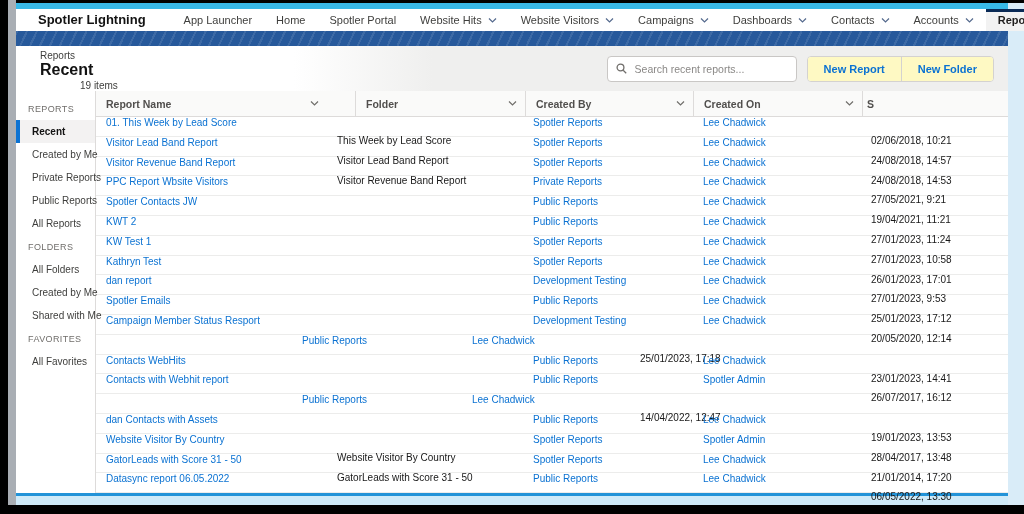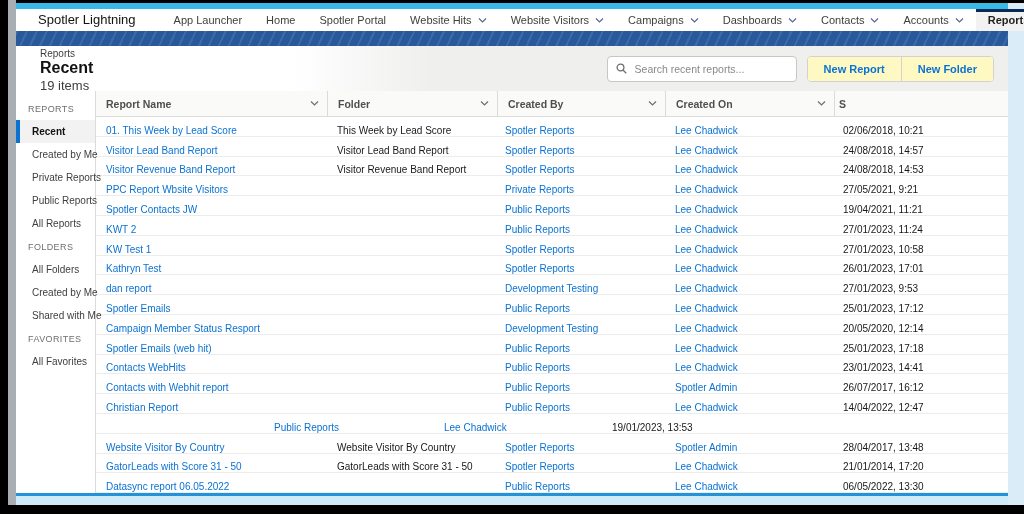--- a/index.html
+++ b/index.html
@@ -12,39 +12,39 @@
   .right-strip{position:absolute;left:1008px;top:3px;width:16px;height:502px;background:#d9ecf8;}
   .blue-line{position:absolute;left:16px;top:493px;width:992px;height:3px;background:#2293d8;}
   .cyan-bar{position:absolute;left:16px;top:496px;width:992px;height:9px;background:#cfeaf8;}
 
   
   .navbar{position:absolute;left:16px;top:9px;width:992px;height:22px;background:#fff;
           display:flex;align-items:stretch;}
   .waffle{width:14px;height:14px;margin:4px 8px 0 10px;display:grid;
           grid-template-columns:repeat(3,1fr);grid-template-rows:repeat(3,1fr);gap:2px;}
   .waffle i{background:#5a5a58;border-radius:1px;display:block;}
-  .app-name{font-size:13px;font-weight:normal;color:#121212;line-height:22px;margin-right:26px;white-space:nowrap;}
+  .app-name{font-size:13px;font-weight:bold;color:#121212;line-height:22px;margin-right:26px;white-space:nowrap;}
   .nav-items{display:flex;align-items:stretch;}
   .nav-item{display:flex;align-items:center;padding:8px 12px;font-size:11px;color:#3e3e3c;
             white-space:nowrap;cursor:pointer;}
   .nav-item .chev{margin-left:6px;}
   .nav-item.active{background:#f2f2f2;box-shadow:inset 0 3px 0 #0a2a56;font-weight:bold;color:#201f1e;}
 
   .navy-band{position:absolute;left:16px;top:31px;width:992px;height:15px;background:#27599b;}
   .navy-band:after{content:"";position:absolute;inset:0;
      background:repeating-linear-gradient(115deg,rgba(255,255,255,.10) 0 2px,transparent 2px 9px);}
 
   
   .page-header{position:absolute;left:16px;top:46px;width:992px;height:45px;
       background:linear-gradient(to right,#ffffff 0 28%,#efefee 42%);
       display:flex;justify-content:space-between;align-items:center;}
   .ph-left{padding:4px 0 0 24px;}
   .breadcrumb{font-size:10px;color:#3e3e3c;}
   .page-title{font-size:16px;font-weight:bold;color:#121212;line-height:18px;}
-  .item-count{font-size:13px;color:#3e3e3c;margin-top:1px;}
+  .item-count{font-size:10px;color:#3e3e3c;margin-top:1px;margin-left:40px;}
   .ph-right{display:flex;align-items:center;gap:10px;padding-right:14px;}
   .searchbox{display:flex;align-items:center;width:172px;height:24px;background:#fff;
       border:1px solid #c9c7c5;border-radius:4px;padding:0 8px;gap:6px;}
   .searchbox input{border:0;outline:0;flex:1;font-size:10.5px;font-family:"Liberation Sans",sans-serif;
       color:#3e3e3c;background:transparent;min-width:0;}
   .searchbox input::placeholder{color:#8a8886;}
   .btn-group{display:flex;background:#fff;border:1px solid #d4d2d0;border-radius:4px;overflow:hidden;}
   .btn{background:#fef9c3;border:0;color:#0b72d2;font-size:11px;font-weight:bold;height:24px;
       padding:0 16px;cursor:pointer;font-family:"Liberation Sans",sans-serif;white-space:nowrap;}
   .btn + .btn{border-left:1px solid #d4d2d0;}
@@ -60,28 +60,28 @@
   .table{flex:1;display:flex;flex-direction:column;min-width:0;}
   .thead{display:flex;height:26px;flex:none;background:#fafaf9;border-bottom:1px solid #dddbda;box-sizing:border-box;}
   .th{display:flex;align-items:center;justify-content:space-between;box-sizing:border-box;
       padding:0 8px 0 10px;font-size:10.5px;font-weight:bold;color:#514f4d;
       border-left:1px solid #dddbda;white-space:nowrap;cursor:pointer;}
   .th:first-child{border-left:0;}
   .th-sliver{flex:1;border-left:1px solid #dddbda;overflow:hidden;font-size:10.5px;font-weight:bold;
       color:#514f4d;display:flex;align-items:center;padding-left:4px;cursor:pointer;}
   .cw-0{width:231px;flex:none;}
   .cw-1{width:168px;flex:none;}
-  .cw-2{width:170px;flex:none;}
+  .cw-2{width:170px;flex:none;margin-left:28px;}
   .cw-3{width:168px;flex:none;}
   .cw-4{width:169px;flex:none;}
   .tbody{flex:1;display:flex;flex-direction:column;}
-  .tr{display:flex;height:19.8px;flex:none;border-bottom:1px solid #ececeb;box-sizing:border-box;align-items:flex-end;}
+  .tr{display:flex;height:19.8px;flex:none;border-bottom:1px solid #ececeb;box-sizing:border-box;align-items:flex-start;}
   .td{box-sizing:border-box;padding:0 8px 0 10px;font-size:10px;white-space:nowrap;overflow:hidden;text-overflow:ellipsis;}
   .td a{color:#0b72d2;text-decoration:none;cursor:pointer;}
-  .td.plain{color:#181818;}
+  .td.plain{color:#181818;margin-top:18px;}
   .sliver-cell{flex:1;}
 
   .chev{flex:none;}
 </style>
 </head>
 <body>
 
 <div class="canvas">
 
   <div class="left-strip"></div>
@@ -419,23 +419,20 @@
       <a>Development Testing</a>
     </div>
     <div class="td cw-3">
       <a>Lee Chadwick</a>
     </div>
     <div class="td cw-4 plain">20/05/2020, 12:14</div>
     <div class="td sliver-cell"></div>
   </div>
 
   <div class="tr">
-    <div class="td cw-0">
-      <a>Spotler Emails (web hit)</a>
-    </div>
     <div class="td cw-1 plain"></div>
     <div class="td cw-2">
       <a>Public Reports</a>
     </div>
     <div class="td cw-3">
       <a>Lee Chadwick</a>
     </div>
     <div class="td cw-4 plain">25/01/2023, 17:18</div>
     <div class="td sliver-cell"></div>
   </div>
@@ -464,35 +461,35 @@
       <a>Public Reports</a>
     </div>
     <div class="td cw-3">
       <a>Spotler Admin</a>
     </div>
     <div class="td cw-4 plain">26/07/2017, 16:12</div>
     <div class="td sliver-cell"></div>
   </div>
 
   <div class="tr">
-    <div class="td cw-0">
-      <a>Christian Report</a>
-    </div>
     <div class="td cw-1 plain"></div>
     <div class="td cw-2">
       <a>Public Reports</a>
     </div>
     <div class="td cw-3">
       <a>Lee Chadwick</a>
     </div>
     <div class="td cw-4 plain">14/04/2022, 12:47</div>
     <div class="td sliver-cell"></div>
   </div>
 
   <div class="tr">
+    <div class="td cw-0">
+      <a>dan Contacts with Assets</a>
+    </div>
     <div class="td cw-1 plain"></div>
     <div class="td cw-2">
       <a>Public Reports</a>
     </div>
     <div class="td cw-3">
       <a>Lee Chadwick</a>
     </div>
     <div class="td cw-4 plain">19/01/2023, 13:53</div>
     <div class="td sliver-cell"></div>
   </div>

